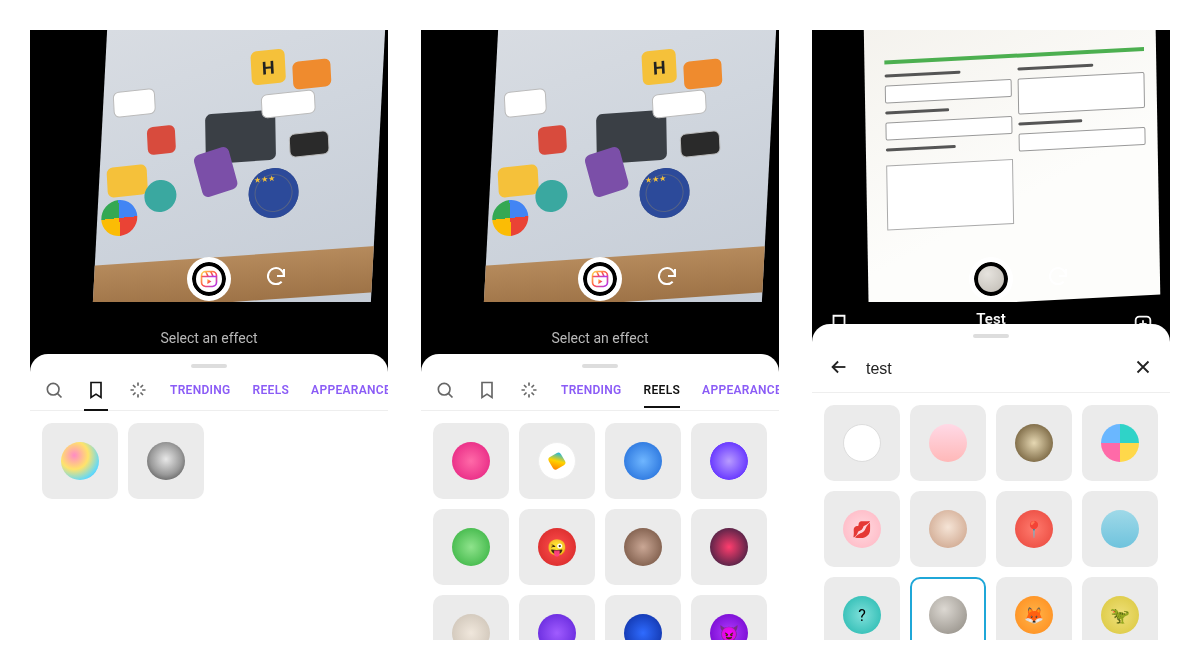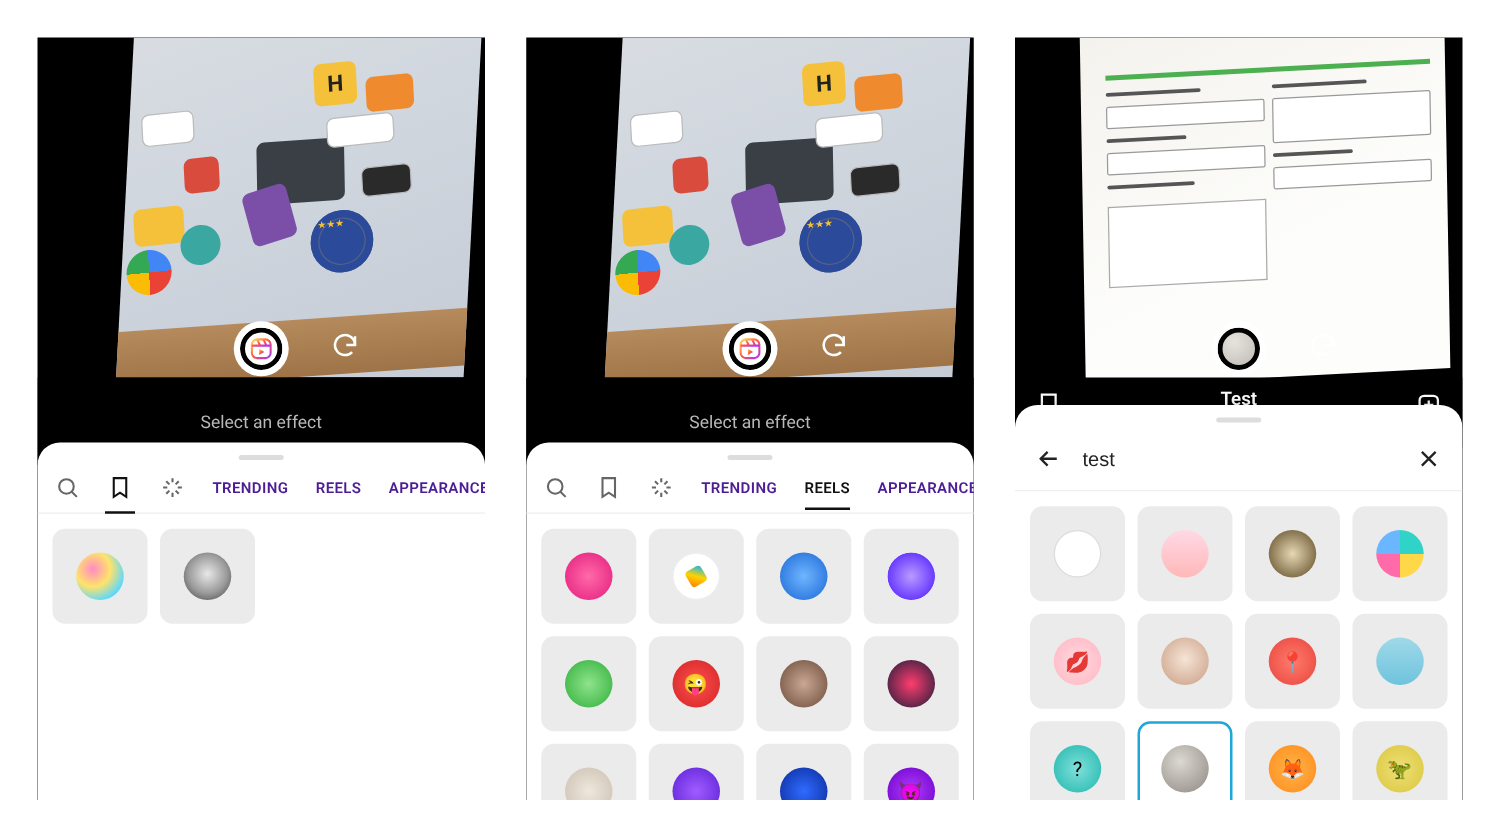--- a/index.html
+++ b/index.html
@@ -105,21 +105,21 @@
     padding: 8px 0 0;
   }
   .sheet-handle{width:36px;height:4px;background:#ddd;border-radius:3px;margin:2px auto 8px;}
   .toolbar{
     display:flex;align-items:center;gap:22px;padding:4px 14px 10px;
     border-bottom:1px solid #eee;
   }
   .toolbar .icon-btn{color:#666;display:flex;}
   .toolbar .icon-btn.active{color:#111;position:relative;}
   .toolbar .icon-btn.active::after{content:"";position:absolute;left:-2px;right:-2px;bottom:-11px;height:2px;background:#111;}
-  .toolbar .tab{font-size:12px;font-weight:600;letter-spacing:.3px;color:#4c1d95;cursor:pointer;position:relative;}
+  .toolbar .tab{font-size:12px;font-weight:600;letter-spacing:.3px;color:#8b5cf6;cursor:pointer;position:relative;}
   .toolbar .tab.active{color:#111;}
   .toolbar .tab.active::after{content:"";position:absolute;left:0;right:0;bottom:-11px;height:2px;background:#111;}
   .toolbar svg{width:20px;height:20px;}
   .grid {
     display:grid; grid-template-columns:repeat(4,1fr);
     gap:10px; padding:12px;
   }
   .eff {
     background:#ebebeb; border-radius:10px; aspect-ratio:1/1;
     display:flex;align-items:center;justify-content:center;

